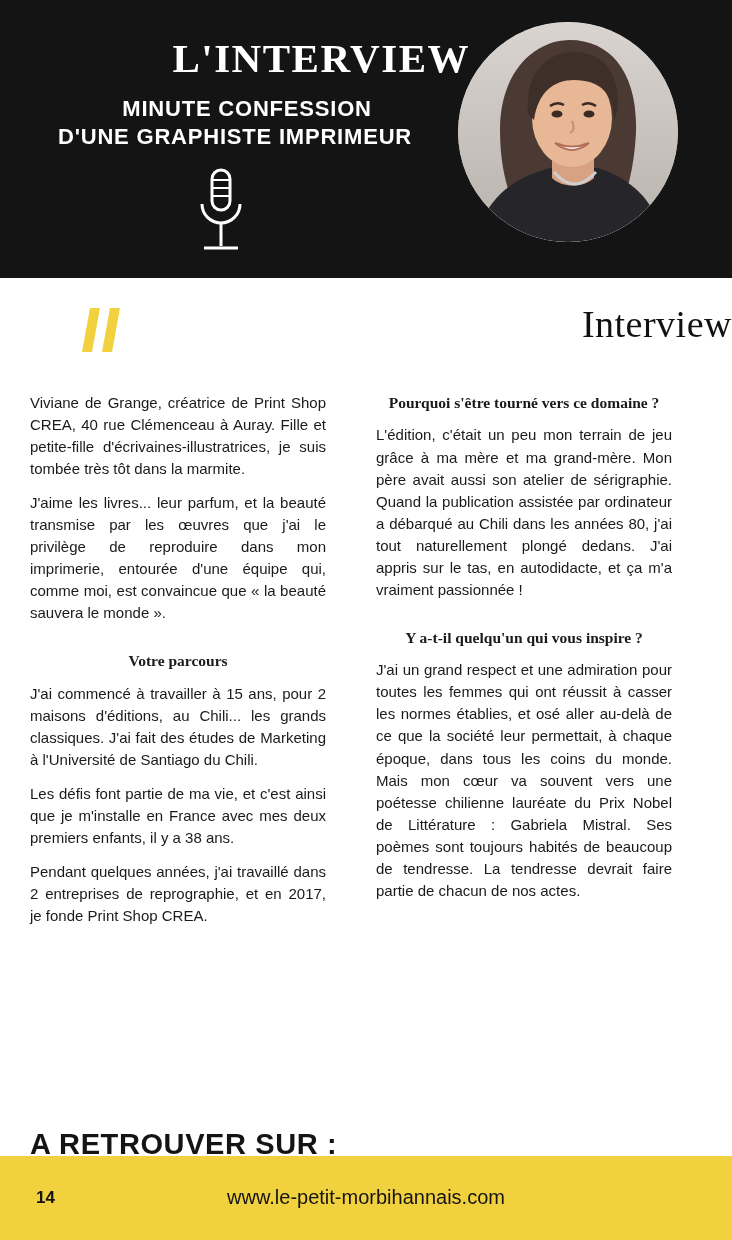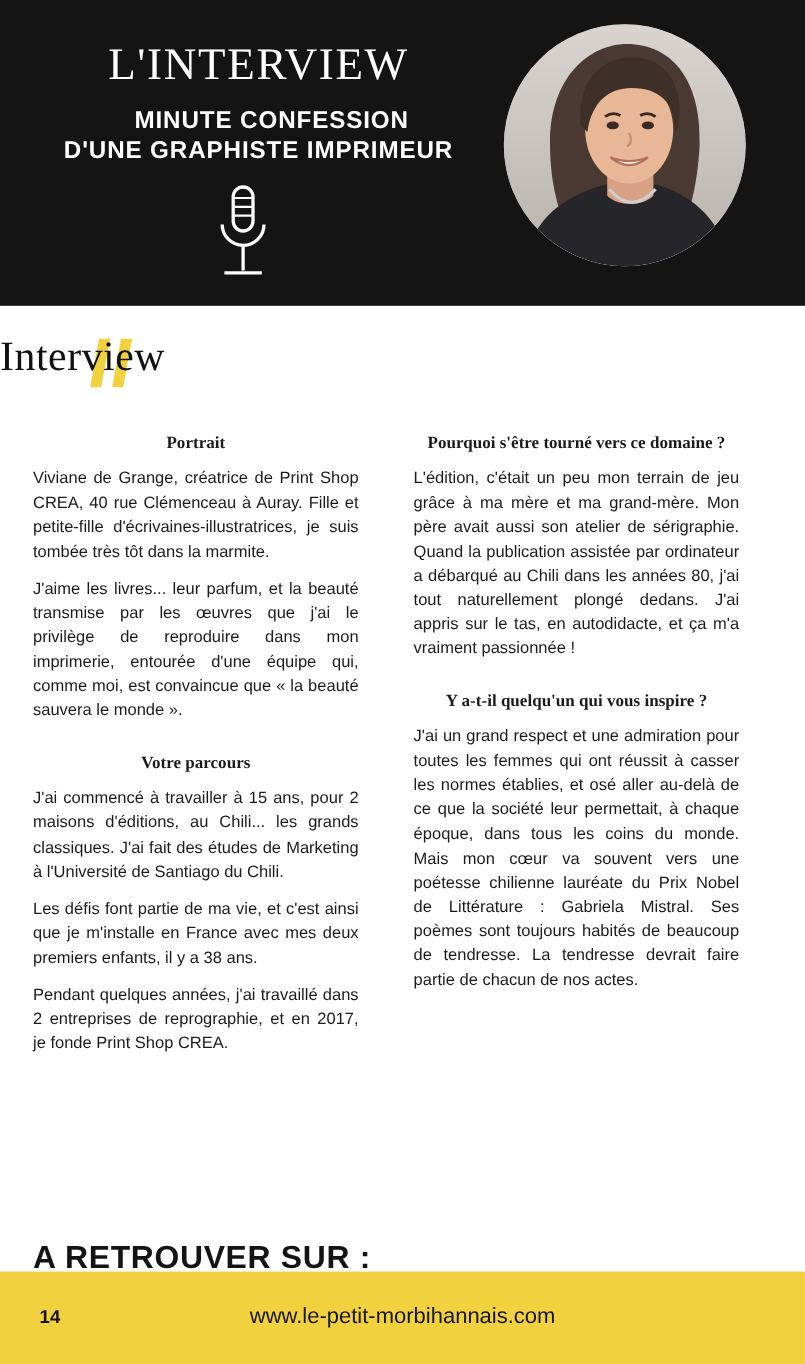--- a/index.html
+++ b/index.html
@@ -28,25 +28,26 @@
   .header-titles {
     position: absolute;
     left: 0;
     top: 38px;
     width: 470px;
     text-align: center;
     color: #ffffff;
   }
   .header-title {
     font-family: "Liberation Serif", serif;
-    font-weight: normal;
+    font-weight: bold;
     font-size: 41px;
     letter-spacing: 1.5px;
     line-height: 1;
     margin: 0;
+    text-align: right;
   }
   .header-sub1 {
     font-family: "Liberation Sans", sans-serif;
     font-weight: bold;
     font-size: 22px;
     letter-spacing: 0.8px;
     line-height: 1.25;
     margin-top: 16px;
     padding-left: 24px;
   }
@@ -86,21 +87,21 @@
     left: 78px;
     top: 306px;
     width: 44px;
     height: 48px;
   }
   .section-title {
     position: absolute;
     left: 0;
     top: 302px;
     width: 732px;
-    text-align: left;
+    text-align: right;
     font-family: "Liberation Serif", serif;
     font-size: 38px;
     color: #111111;
     letter-spacing: 0.5px;
   }
 
   
   .col {
     position: absolute;
     top: 392px;
@@ -232,21 +233,20 @@
 
 <div class="quote-mark">
   <svg width="44" height="48" viewBox="0 0 44 48">
     <path d="M4 46 L12 2 L22 2 L14 46 Z" fill="#f2d13f"></path>
     <path d="M24 46 L32 2 L42 2 L34 46 Z" fill="#f2d13f"></path>
   </svg>
 </div>
 <div class="section-title">Interview</div>
 
 <div class="col col-left">
-  <h3 class="sub-head">Portrait</h3>
   <p class="body-text">Viviane de Grange, créatrice de Print Shop CREA, 40 rue Clémenceau à Auray. Fille et petite-fille d'écrivaines-illustratrices, je suis tombée très tôt dans la marmite.</p>
   <p class="body-text">J'aime les livres... leur parfum, et la beauté transmise par les œuvres que j'ai le privilège de reproduire dans mon imprimerie, entourée d'une équipe qui, comme moi, est convaincue que « la beauté sauvera le monde ».</p>
   <h3 class="sub-head spaced">Votre parcours</h3>
   <p class="body-text">J'ai commencé à travailler à 15 ans, pour 2 maisons d'éditions, au Chili... les grands classiques. J'ai fait des études de Marketing à l'Université de Santiago du Chili.</p>
   <p class="body-text">Les défis font partie de ma vie, et c'est ainsi que je m'installe en France avec mes deux premiers enfants, il y a 38 ans.</p>
   <p class="body-text">Pendant quelques années, j'ai travaillé dans 2 entreprises de reprographie, et en 2017, je fonde Print Shop CREA.</p>
 </div>
 
 <div class="col col-right">
   <h3 class="sub-head">Pourquoi s'être tourné vers ce domaine ?</h3>

